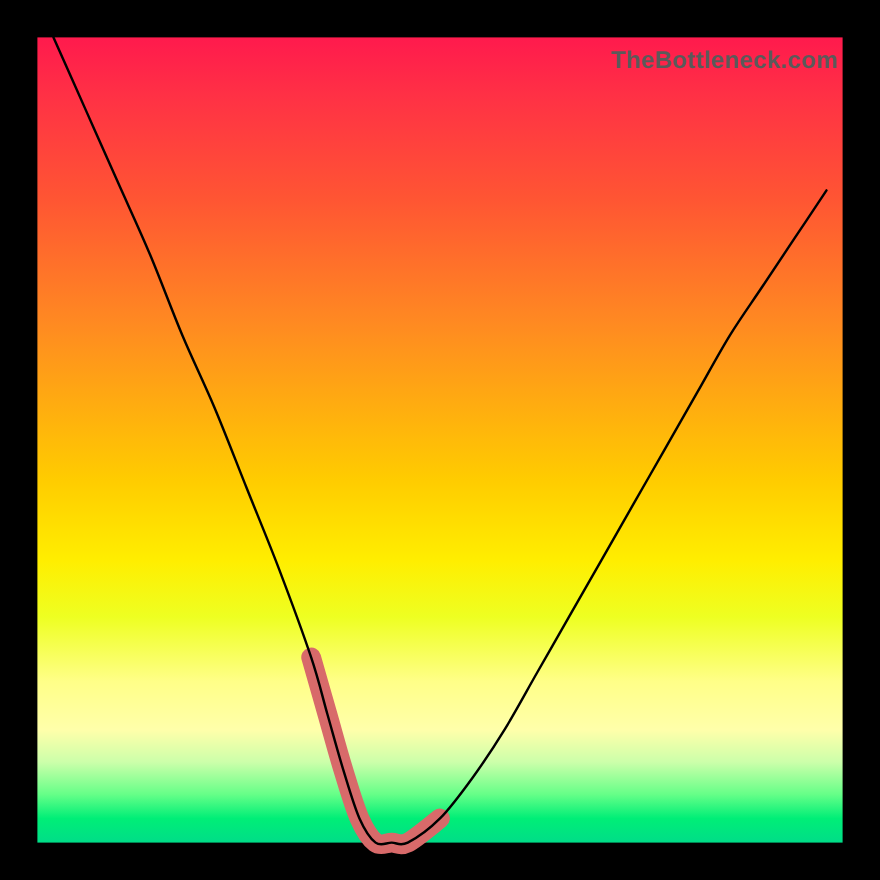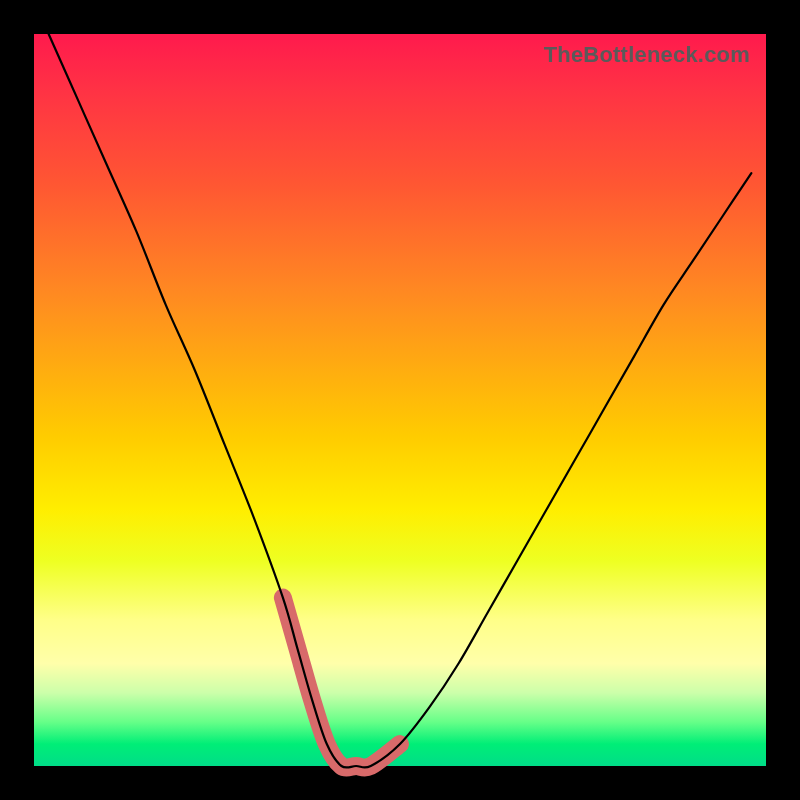--- a/index.html
+++ b/index.html
@@ -28,21 +28,21 @@
       #ffff88 80%,
       #ffffaa 86%,
       #ccffaa 90%,
       #66ff88 94%,
       #00ee77 97%,
       #00dd88 100%);
   }
   .watermark {
     position: absolute;
     top: 8px;
-    right: 16px;
+    right: 4px;
     font-family: Arial, Helvetica, sans-serif;
     font-size: 22px;
     font-weight: 600;
     color: #5a5a5a;
     letter-spacing: 0.2px;
     z-index: 10;
   }
   svg.curve {
     position: absolute;
     left: 0; top: 0;

